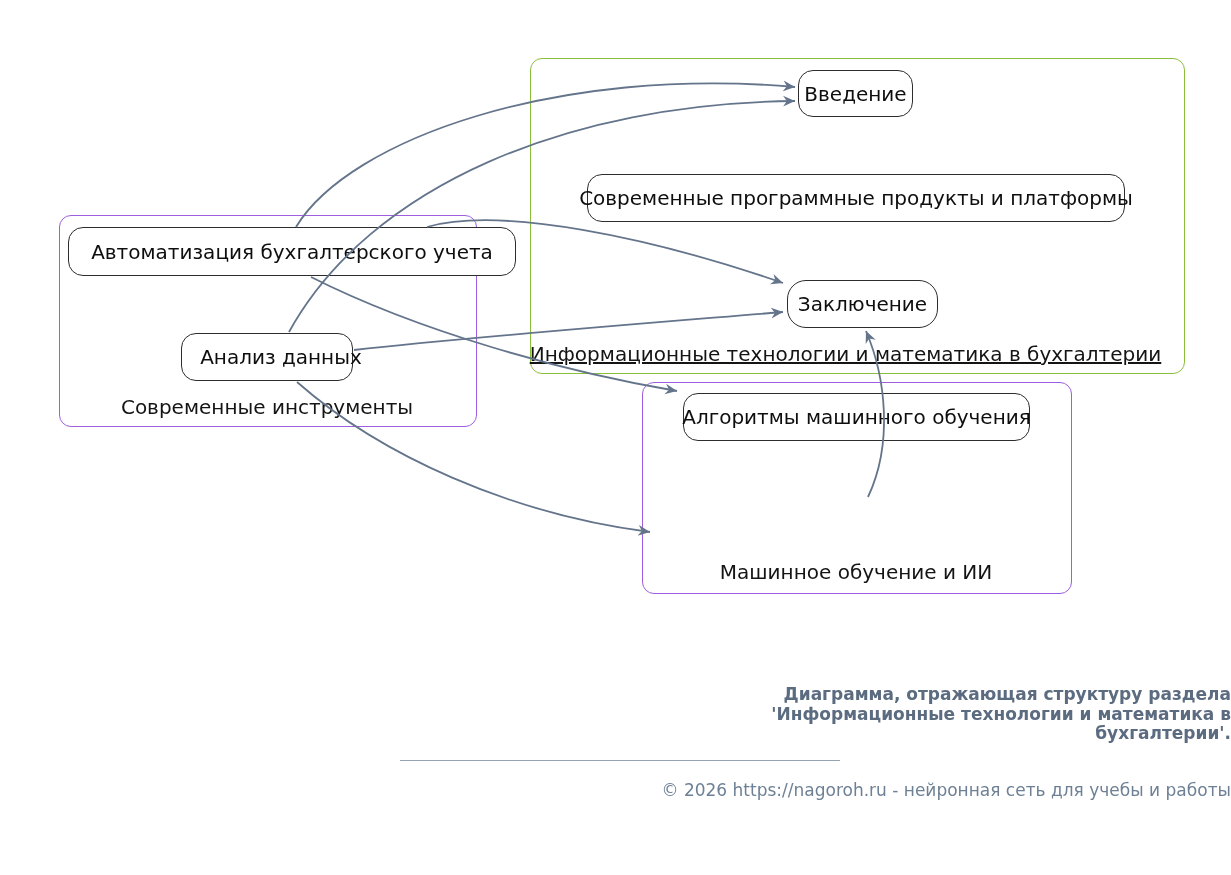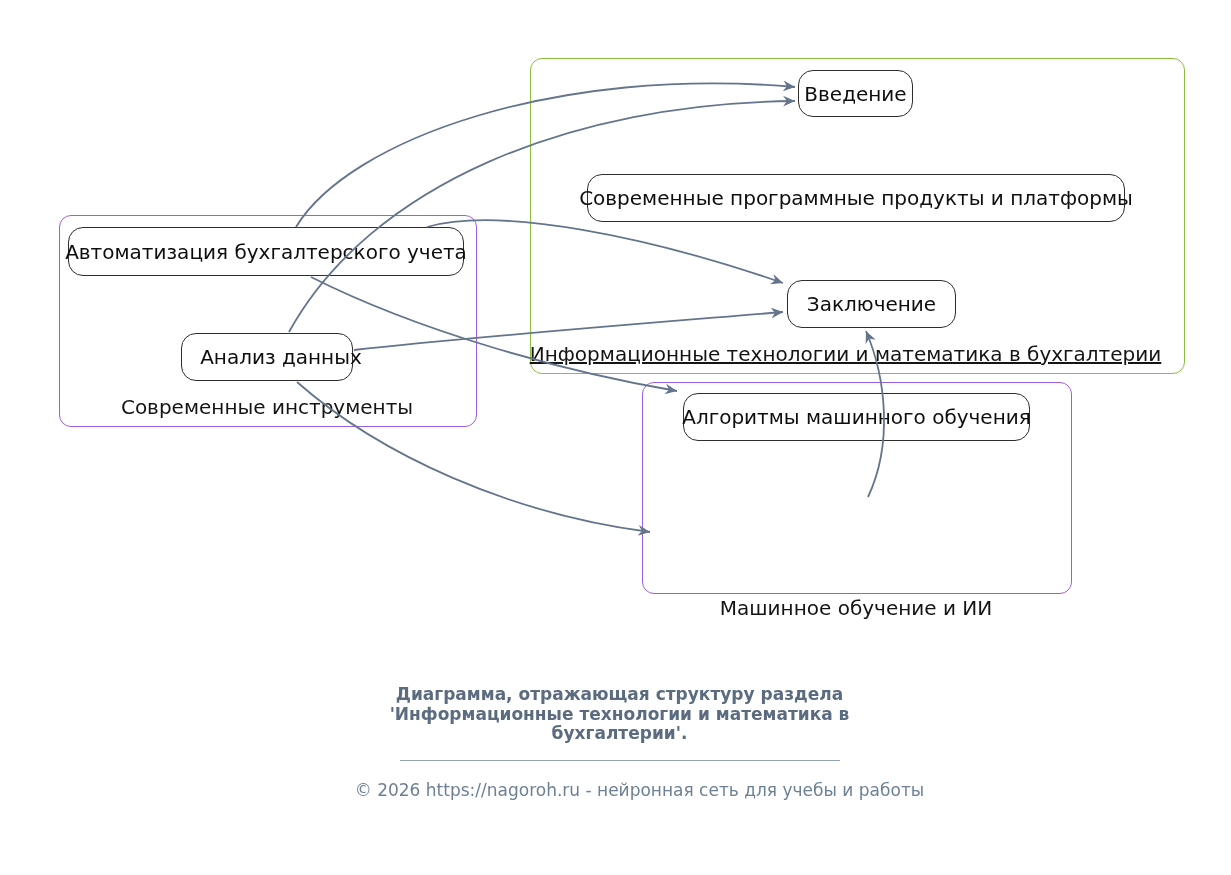--- a/index.html
+++ b/index.html
@@ -51,21 +51,21 @@
     pointer-events:none;
   }
   #edge-layer path.edge{
     fill:none;
     stroke:var(--edge);
     stroke-width:1.8px;
   }
   .caption{
     position:absolute;
     left:8px;right:0;top:685px;
-    text-align:center;
+    text-align:right;
   }
   .caption-title{
     font-size:17px;
     font-weight:bold;
     line-height:1.16;
     color:var(--cap-title);
     white-space:pre-line;
   }
   .caption-rule{
     width:440px;
@@ -84,27 +84,27 @@
 <body>
 
 <div id="canvas">
 
   <div class="group purple" style="left:59px;top:215px;width:416px;height:210px;"></div>
   <div class="group green" style="left:530px;top:58px;width:653px;height:314px;"></div>
   <div class="group purple" style="left:642px;top:382px;width:428px;height:210px;"></div>
 
   <div class="group-label" style="left:59px;width:416px;top:395px;">Современные инструменты</div>
   <div class="group-label" style="left:519px;width:653px;top:342px;text-decoration:underline;">Информационные технологии и математика в бухгалтерии</div>
-  <div class="group-label" style="left:642px;width:428px;top:560px;margin-top:36px;">Машинное обучение и ИИ</div>
+  <div class="group-label" style="left:642px;width:428px;top:560px;">Машинное обучение и ИИ</div>
 
-  <div class="node" style="left:68px;top:227px;width:396px;height:49px;">Автоматизация бухгалтерского учета</div>
+  <div class="node" style="left:68px;top:227px;width:448px;height:49px;">Автоматизация бухгалтерского учета</div>
   <div class="node" style="left:181px;top:333px;width:172px;height:48px;padding-left:28px;">Анализ данных</div>
   <div class="node" style="left:587px;top:174px;width:538px;height:48px;">Современные программные продукты и платформы</div>
   <div class="node" style="left:798px;top:70px;width:115px;height:47px;">Введение</div>
-  <div class="node" style="left:787px;top:280px;width:169px;height:48px;">Заключение</div>
+  <div class="node" style="left:787px;top:280px;width:151px;height:48px;border-radius:19px;">Заключение</div>
   <div class="node" style="left:683px;top:393px;width:347px;height:48px;">Алгоритмы машинного обучения</div>
 
   <svg id="edge-layer" viewBox="0 0 1231 875" xmlns="http://www.w3.org/2000/svg">
     <defs>
       <marker id="arrow" viewBox="0 0 12 12" refX="11" refY="6" markerWidth="13" markerHeight="13" markerUnits="userSpaceOnUse" orient="auto">
         <path d="M0,1 L11,6 L0,11 L3.5,6 z" fill="#64748b"></path>
       </marker>
     </defs>
     <path class="edge" d="M 296,227 C 350,138 560,66 795,87" marker-end="url(#arrow)"></path>
     <path class="edge" d="M 289,332 C 370,185 570,103 795,101" marker-end="url(#arrow)"></path>

